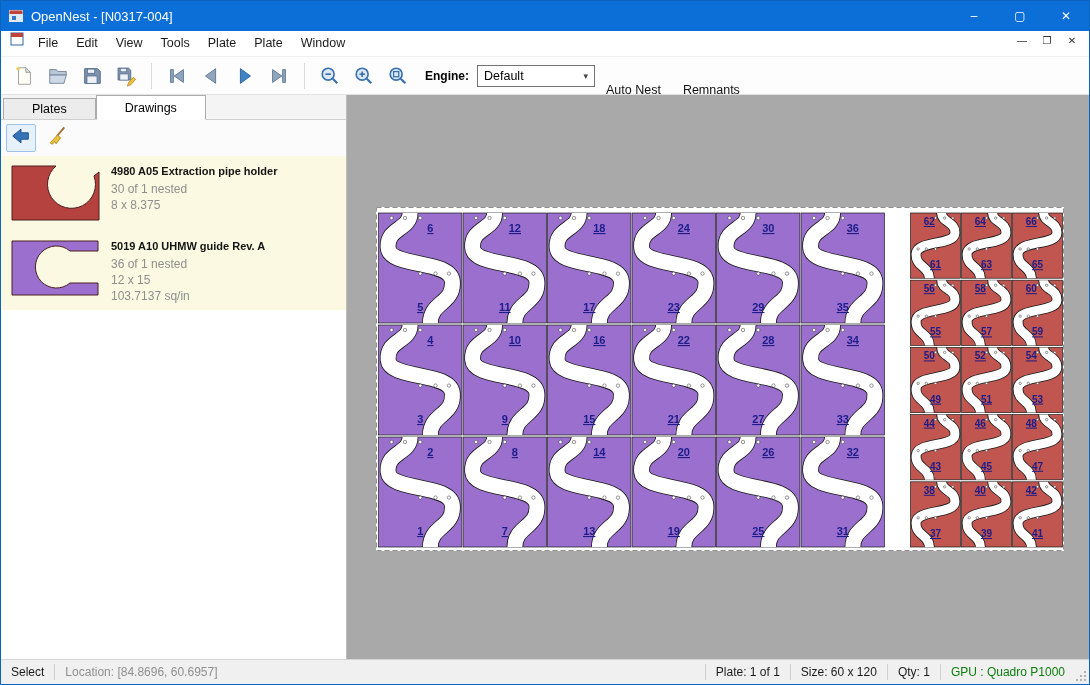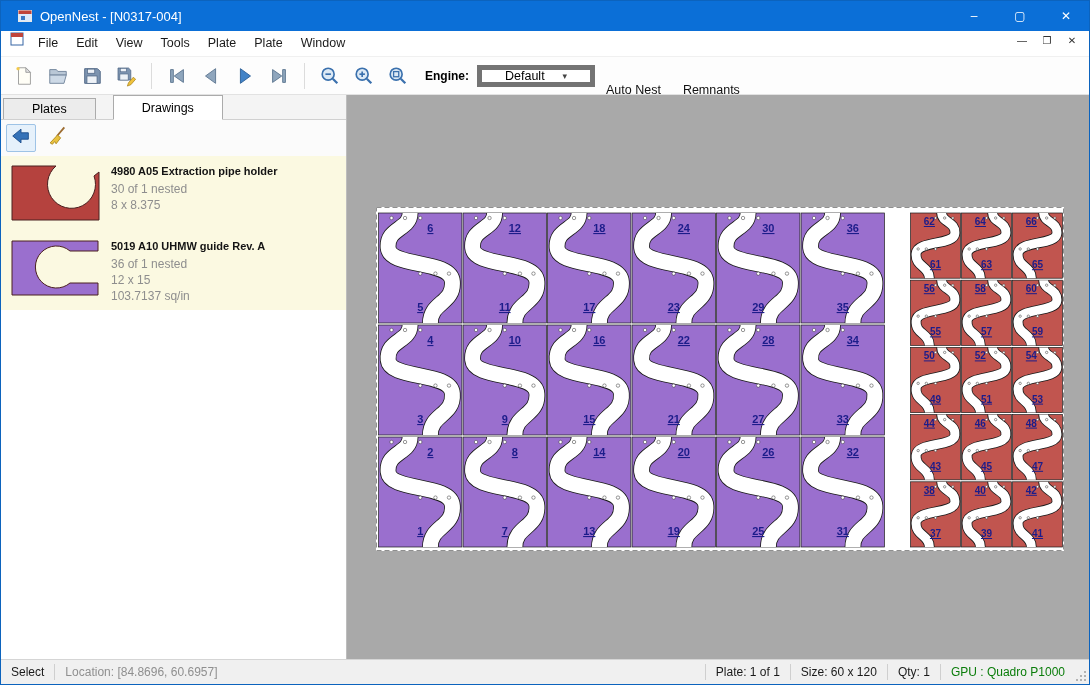--- a/index.html
+++ b/index.html
@@ -3,21 +3,21 @@
 <meta charset="utf-8">
 <style>
   * { margin:0; padding:0; box-sizing:border-box; }
   html,body { width:1090px; height:685px; overflow:hidden;
     font-family:"Liberation Sans","DejaVu Sans",sans-serif; background:#fff; }
   .window { width:1090px; height:685px; display:flex; flex-direction:column;
     border:1px solid #0c63bd; }
 
   
   .titlebar { height:30px; background:#0b6fd7; color:#fff; display:flex;
-    align-items:center; padding-left:16px; gap:7px; flex:none; }
+    align-items:center; padding-left:7px; gap:7px; flex:none; }
   .titlebar .title { font-size:13px; }
   .win-controls { margin-left:auto; display:flex; height:100%; }
   .win-btn { width:46px; height:100%; display:flex; align-items:center;
     justify-content:center; font-size:12px; color:#fff; cursor:default; }
 
   
   .menubar { height:26px; background:#fff; display:flex; align-items:flex-start;
     flex:none; padding-left:4px; border-bottom:1px solid #f0f0f0; }
   .menu-item { padding:5px 9px; font-size:12.5px; color:#1a1a1a; cursor:default; }
   .mdi-controls { margin-left:auto; display:flex; align-items:center; gap:3px; padding-right:6px; }
@@ -26,32 +26,32 @@
 
   
   .toolbar { height:38px; background:#fdfdfd; display:flex; align-items:center;
     padding:0 8px; flex:none; border-bottom:1px solid #e2e2e2; }
   .tb-group { display:flex; align-items:center; gap:4px; }
   .tb-btn { width:30px; height:30px; display:flex; align-items:center;
     justify-content:center; border-radius:3px; }
   .tb-btn svg { display:block; }
   .tb-sep { width:1px; height:26px; background:#dcdcdc; margin:0 10px; }
   .engine-label { font-weight:bold; font-size:12px; margin:0 8px 0 12px; }
-  .combo { width:118px; height:22px; border:5px solid #737373; background:#fff;
+  .combo { width:118px; height:22px; border:1px solid #737373; background:#fff;
     display:flex; align-items:center; justify-content:space-between;
-    padding:0 23px; font-size:12.5px; }
+    padding:0 6px; font-size:12.5px; }
   .combo .arrow { font-size:9px; color:#444; }
   .tb-text-btn { padding:7px 11px; font-size:12.5px; color:#111;margin-top:28px; }
 
   
   .content { flex:1; display:flex; min-height:0; }
   .sidebar { width:346px; background:#fff; display:flex; flex-direction:column;
     border-right:1px solid #bdbdbd; flex:none; }
   .tabstrip { height:25px; display:flex; align-items:flex-end; background:#f4f4f4;
-    border-bottom:1px solid #d0d0d0; padding-left:2px;gap:17px; }
+    border-bottom:1px solid #d0d0d0; padding-left:2px; }
   .tab { padding:4px 28px; font-size:12.5px; border:1px solid #ababab;
     border-bottom:none; background:#ececec; height:21px; display:flex;
     align-items:center; }
   .tab.active { background:#fff; height:25px; margin-bottom:-1px;
     border-bottom:1px solid #fff; z-index:2; }
   .side-toolbar { height:36px; display:flex; align-items:center; gap:6px;
     padding:0 5px; background:#fbfbfb; }
   .side-tool-btn { width:30px; height:28px; display:flex; align-items:center;
     justify-content:center; border:1px solid transparent; border-radius:2px; }
   .side-tool-btn.framed { border:1px solid #9ec3e6; background:#e6f1fb; }

